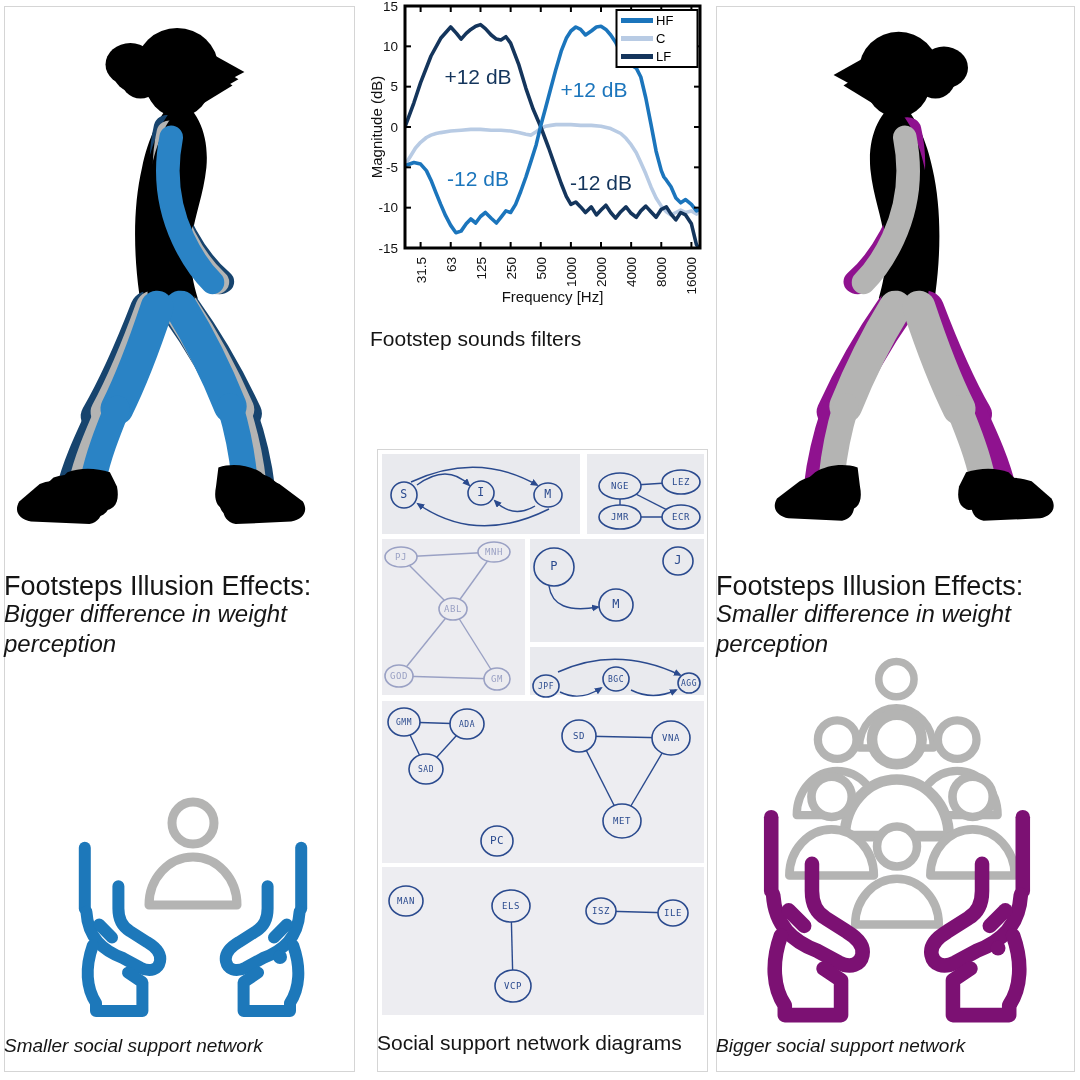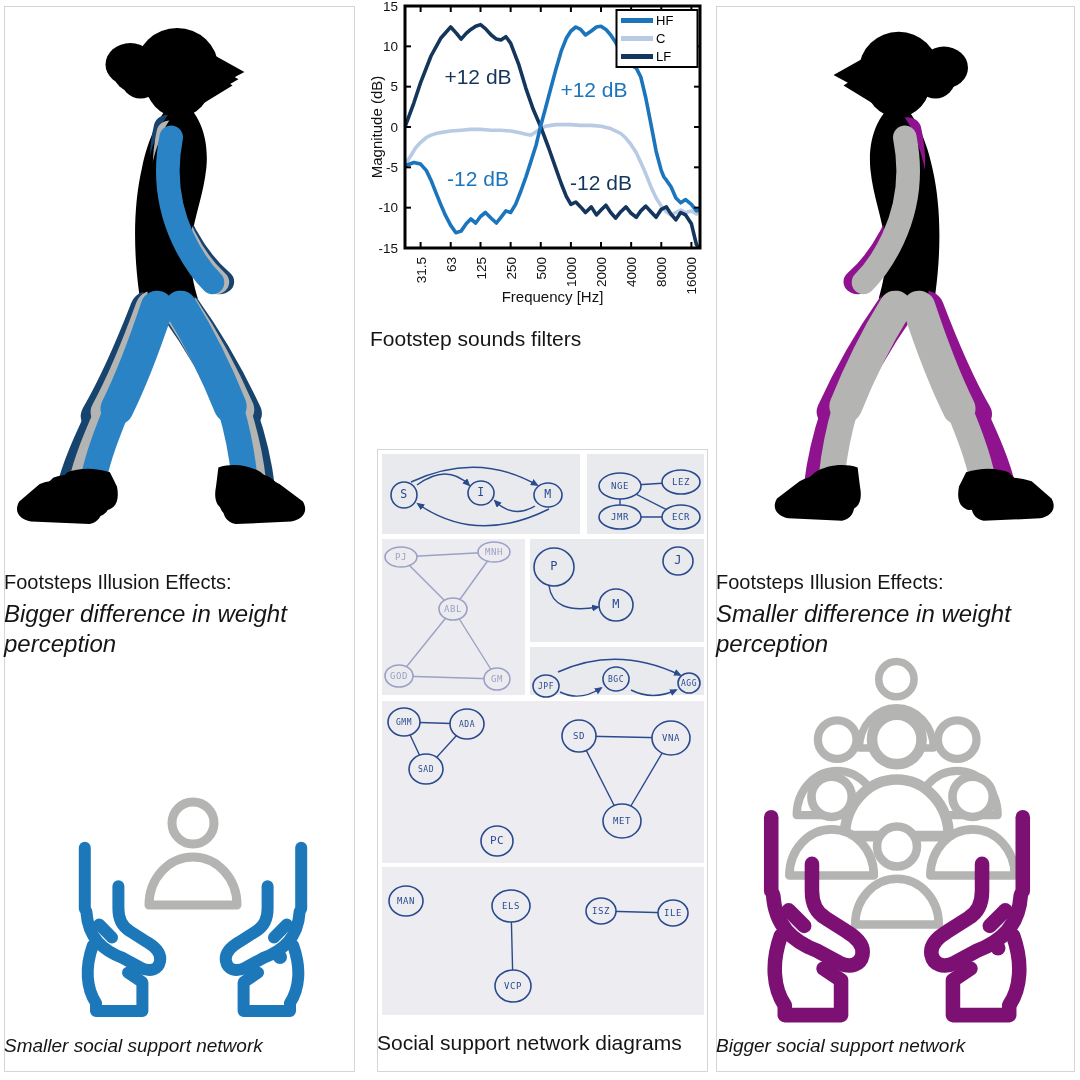--- a/index.html
+++ b/index.html
@@ -1,20 +1,20 @@
 <!DOCTYPE html>
 <html><head>
 <meta charset="utf-8">
 <style>
   html,body{margin:0;padding:0}
   body{width:1080px;height:1080px;background:#fff;position:relative;
        font-family:"Liberation Sans",sans-serif;overflow:hidden}
   .panel{position:absolute;border:1px solid #d5d5d5;background:#fff;box-sizing:border-box}
   .cap{position:absolute;text-align:left;color:#151515;line-height:1.25}
-  .t1{font-size:20px}
+  .t1{font-size:27px}
   .t2{font-size:24px;font-style:italic}
   .t3{font-size:19px;font-style:italic}
   .t4{font-size:21px}
   svg{position:absolute;overflow:visible}
 </style>
 </head>
 <body>
 
 <svg width="0" height="0" style="left:0;top:0" aria-hidden="true">
   <defs>

